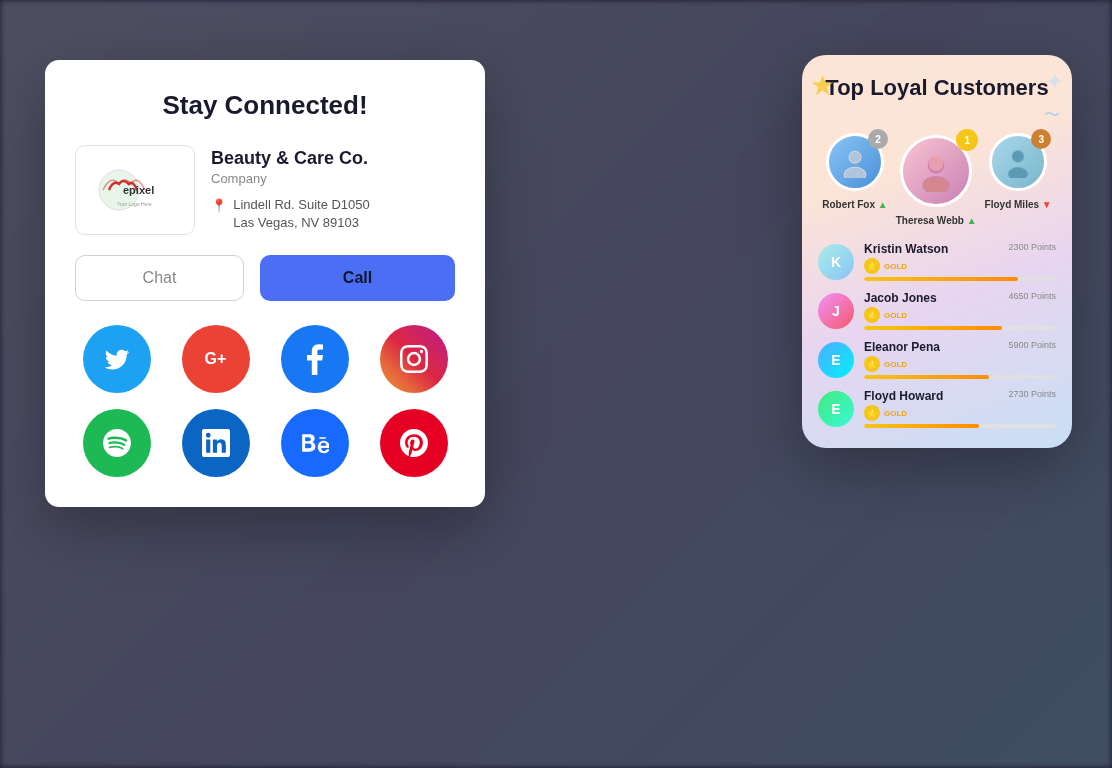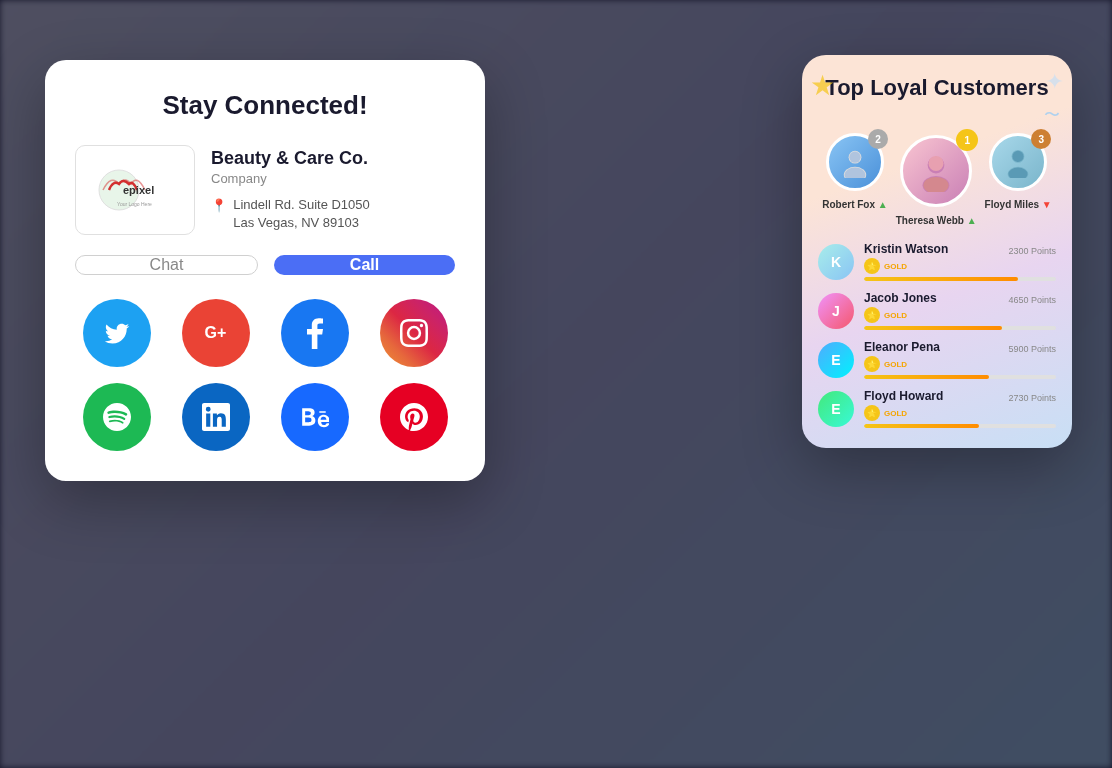--- a/index.html
+++ b/index.html
@@ -27,21 +27,21 @@
       background: rgba(20, 20, 40, 0.55);
     }
 
     
     .stay-connected-card {
       position: absolute;
       left: 45px;
       top: 60px;
       width: 440px;
       background: #ffffff;
-      border-radius: 21px;
+      border-radius: 14px;
       padding: 30px;
       box-shadow: 0 20px 60px rgba(0,0,0,0.3);
       z-index: 10;
     }
 
     .card-title {
       text-align: center;
       font-size: 26px;
       font-weight: 800;
       color: #1a1a2e;
@@ -122,24 +122,25 @@
       background: #fff;
       color: #888;
       font-size: 16px;
       font-weight: 500;
       cursor: pointer;
       text-align: center;
     }
 
     .btn-call {
       flex: 1;
+      padding: 14px;
       border: none;
       border-radius: 10px;
       background: #4b6ef5;
-      color: #ffffff;
+      color: #0f172a;
       font-size: 16px;
       font-weight: 600;
       cursor: pointer;
       text-align: center;
     }
 
     
     .social-grid {
       display: grid;
       grid-template-columns: repeat(4, 1fr);
@@ -277,21 +278,21 @@
       color: white;
       font-weight: 700;
     }
 
     .customer-info {
       flex: 1;
     }
 
     .customer-name-row {
       display: flex;
-      align-items: flex-end;
+      align-items: flex-start;
       justify-content: space-between;
       margin-bottom: 2px;
     }
 
     .customer-name {
       font-size: 12px;
       font-weight: 700;
       color: #1a1a2e;
     }
 

